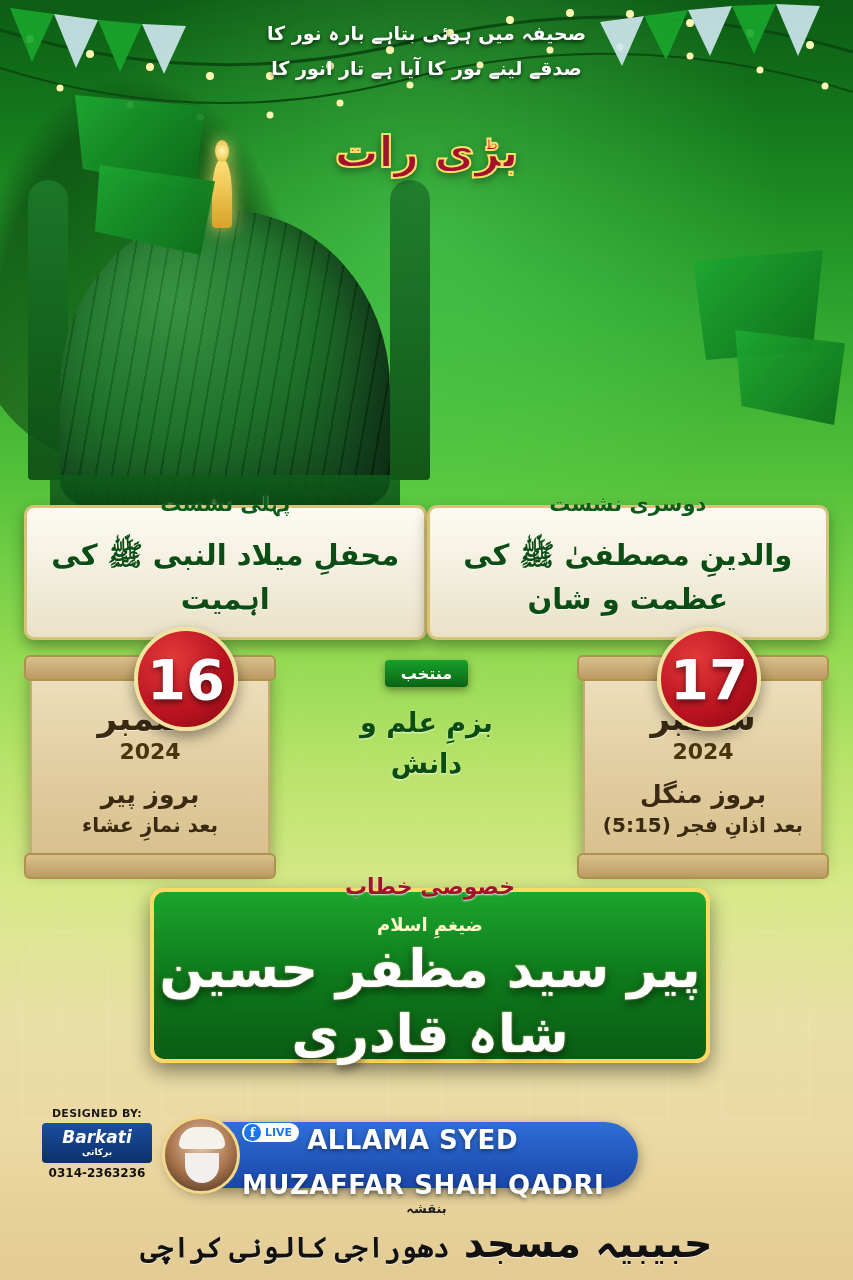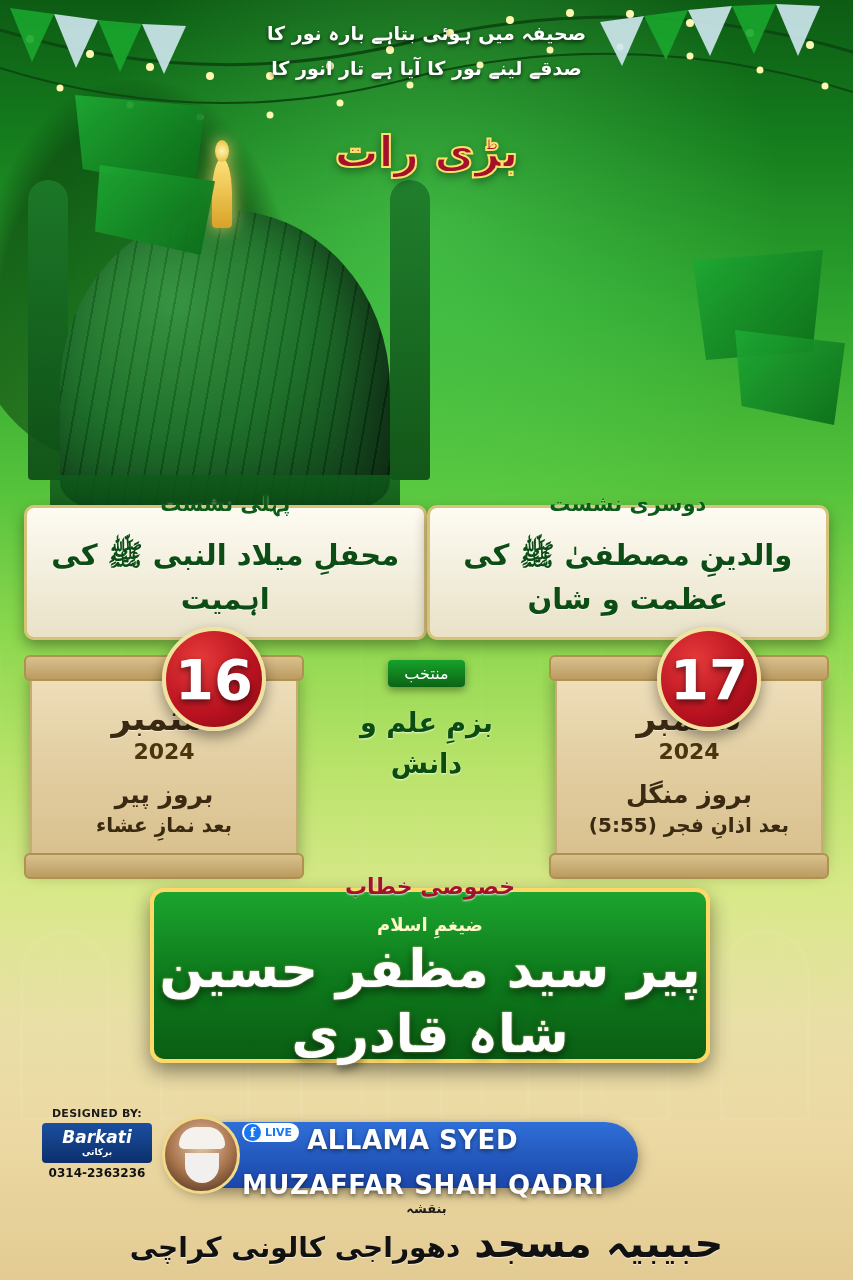--- a/index.html
+++ b/index.html
@@ -170,21 +170,21 @@
     text-shadow: 0 1px 1px rgba(255,255,255,0.6);
   }
   
   .scrolls {
     position: absolute; top: 645px; left: 30px; right: 30px; height: 230px;
     display: flex; flex-direction: row-reverse; justify-content: space-between;
     direction: rtl;
   }
   .scroll {
     position: relative;
-    width: 268px; height: 200px;
+    width: 240px; height: 200px;
     margin-top: 22px;
     background: linear-gradient(180deg,#efe0bd 0%,#e3cfa3 45%,#d8bf8c 100%);
     border: 2px solid #c6ab73;
     border-radius: 6px;
     box-shadow: 0 6px 16px rgba(0,0,0,0.35);
   }
   .scroll::before, .scroll::after {
     content: "";
     position: absolute; left: -8px; right: -8px; height: 22px;
     background: linear-gradient(180deg,#d9c08c,#bb9c62);
@@ -221,21 +221,21 @@
   .scroll.right .day-badge { right: 30px; }
   .scroll.left .day-badge { right: 60px; }
   
   .mid-ribbon {
     position: absolute; top: 660px; left: 50%; transform: translateX(-50%);
     width: 190px; text-align: center; direction: rtl; z-index: 4;
   }
   .mid-ribbon .tab {
     display: inline-block;
     background: linear-gradient(180deg,#17a12a,#0b6415);
-    color: #fff; font-size: 16px; font-weight: 400;
+    color: #fff; font-size: 16px; font-weight: 700;
     padding: 4px 16px; border-radius: 4px;
     box-shadow: 0 3px 8px rgba(0,0,0,0.4);
   }
   .mid-ribbon .mid-text {
     margin-top: 16px;
     font-size: 27px; font-weight: 700; color: #0a4d12;
     line-height: 1.5;
     text-shadow: 0 1px 2px rgba(255,255,255,0.7);
   }
   
@@ -327,21 +327,21 @@
   }
   .venue-logo {
     font-size: 13px; font-weight: 700; color: #1b1b1b;
     margin-bottom: 2px;
   }
   .venue-text {
     font-size: 40px; font-weight: 700; color: #111;
     text-shadow: 0 1px 1px rgba(255,255,255,0.6);
     line-height: 1.25;
   }
-  .venue-text .small { font-size: 28px; }
+  .venue-text .small { font-size: 28px; font-family: Liberation Serif, serif; }
 </style>
 </head>
 <body>
 
 <div class="poster">
 
   <div class="bg-mosque bg-dome-left"></div>
   <div class="bg-mosque bg-arches">
     <div class="arch" style="left:20px;"></div>
     <div class="arch" style="left:160px;"></div>
@@ -442,21 +442,21 @@
         <div class="scroll-time">بعد نمازِ عشاء</div>
       </div>
     </div>
 
     <div class="scroll left">
       <div class="day-badge">17</div>
       <div class="scroll-inner">
         <div class="scroll-month">ستمبر</div>
         <div class="scroll-year">2024</div>
         <div class="scroll-day">بروز منگل</div>
-        <div class="scroll-time">بعد اذانِ فجر (5:55)</div>
+        <div class="scroll-time">بعد اذانِ فجر (5:15)</div>
       </div>
     </div>
   </div>
 
   <div class="mid-ribbon">
     <span class="tab">منتخب</span>
     <div class="mid-text">بزمِ علم و دانش</div>
   </div>
 
   <div class="speaker-panel">

